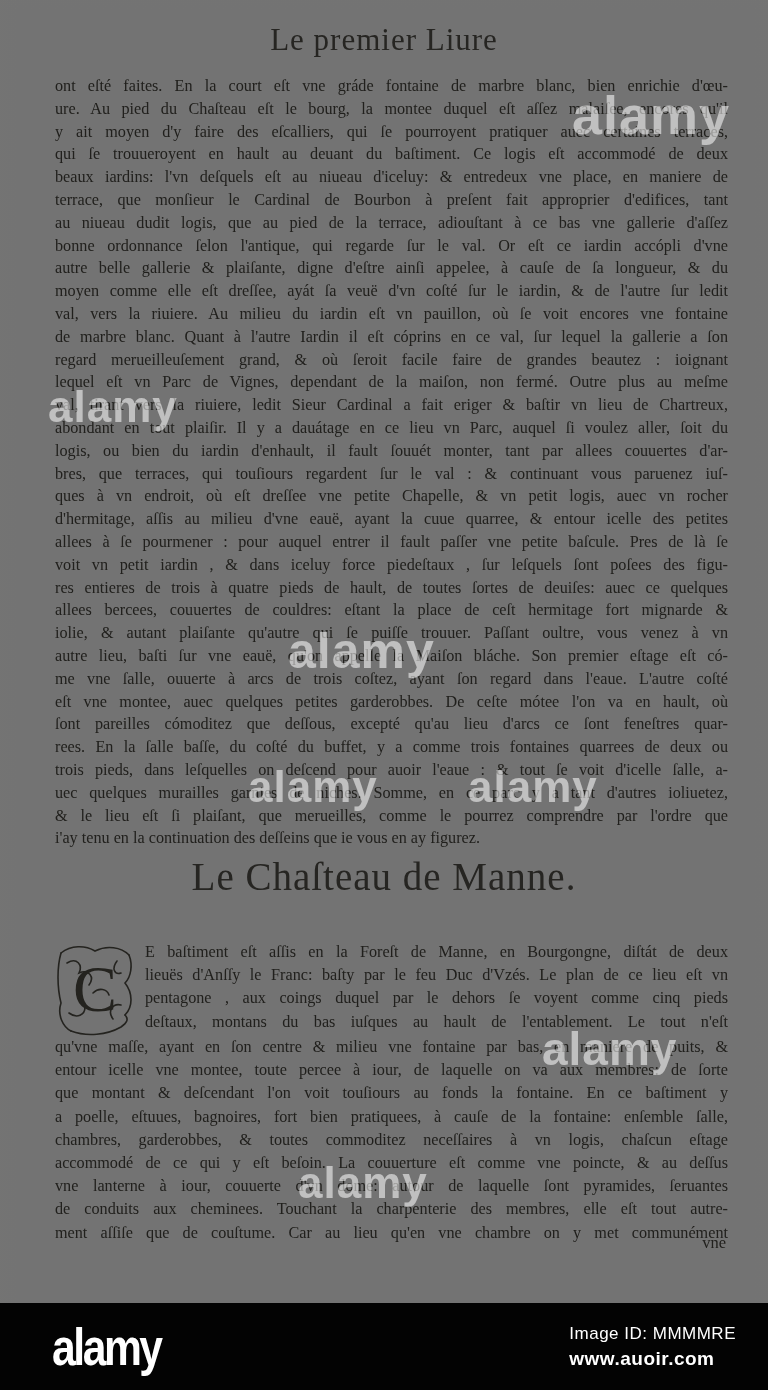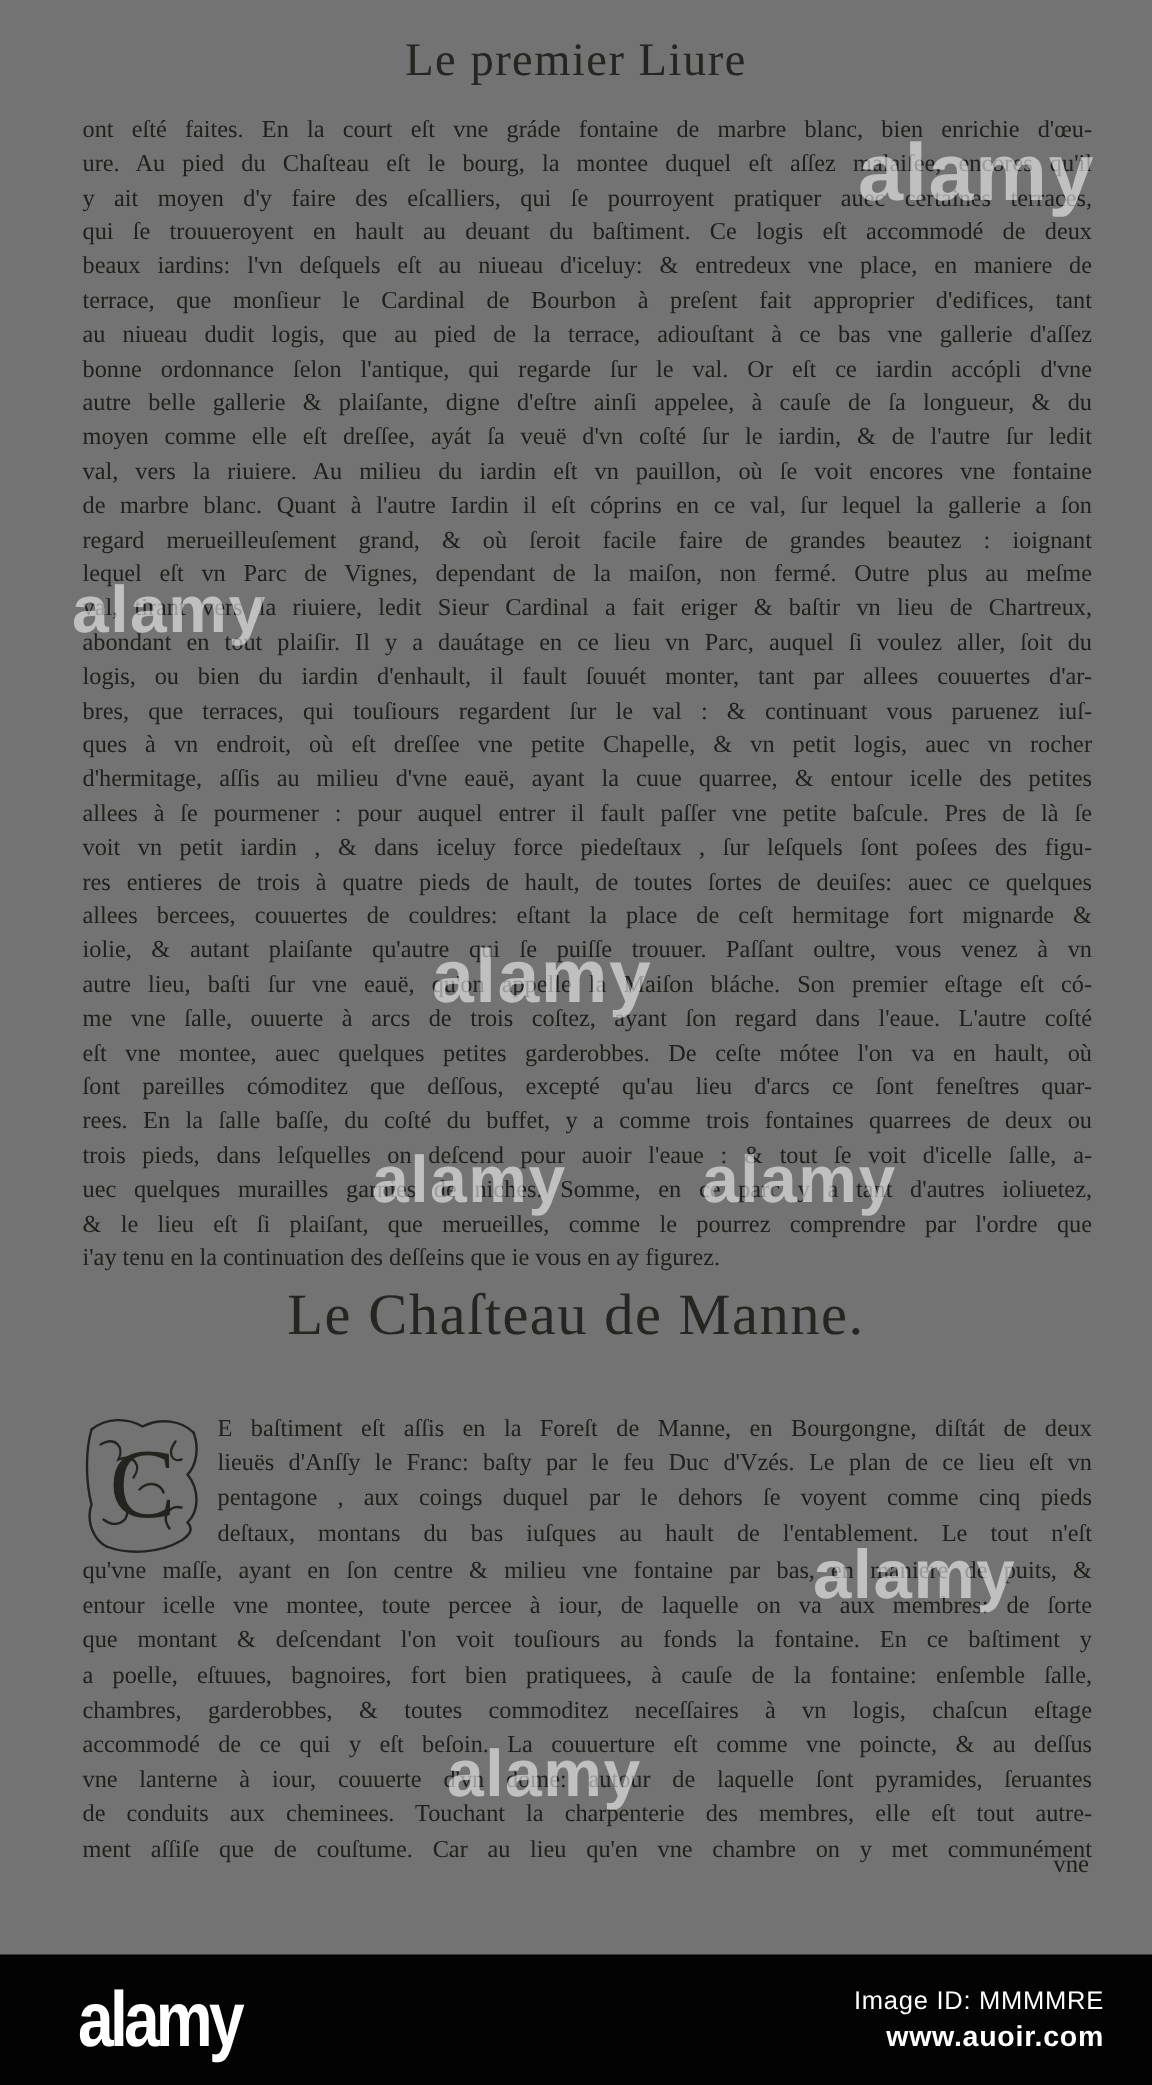--- a/index.html
+++ b/index.html
@@ -109,21 +109,20 @@
     font-weight: bold;
     font-size: 52px;
     color: #ffffff;
     letter-spacing: -3px;
     transform: scaleX(0.82);
     transform-origin: left center;
     margin-left: 52px;
     line-height: 1;
   }
   .footer-right {
-    text-align: right;
     margin-right: 32px;
     font-family: "Liberation Sans", sans-serif;
     color: #ffffff;
   }
   .image-id {
     font-size: 17px;
     font-weight: normal;
     letter-spacing: 0.5px;
   }
   .site-url {

